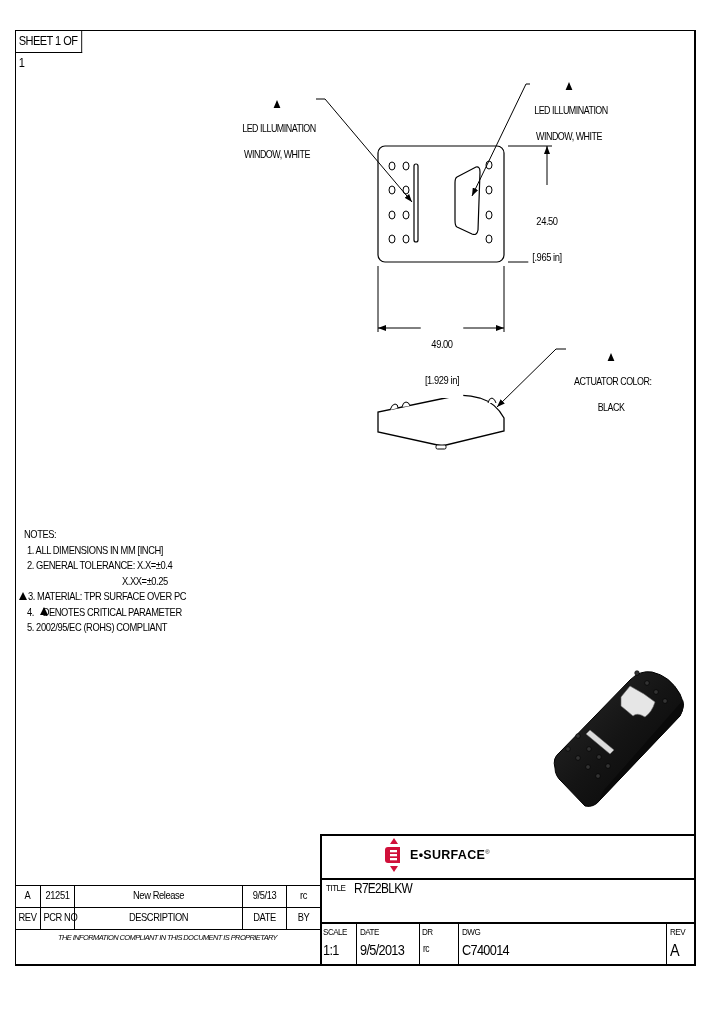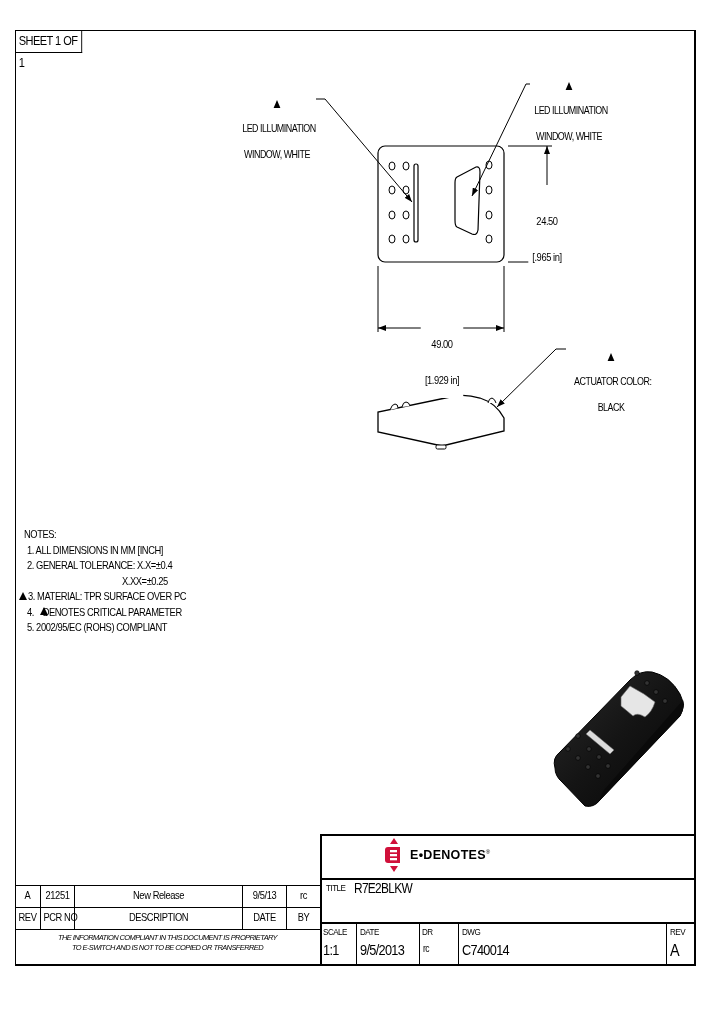--- a/index.html
+++ b/index.html
@@ -195,21 +195,21 @@
 
 <div class="logo">
   <svg width="20" height="34" viewBox="0 0 20 34">
     <path d="M10,0 L14,6 L6,6 Z" fill="#d0103a"></path>
     <path d="M10,34 L14,28 L6,28 Z" fill="#d0103a"></path>
     <path d="M4,9 L16,9 L16,25 L4,25 Q1,25 1,22 L1,12 Q1,9 4,9 Z" fill="#d0103a"></path>
     <rect x="6" y="12" width="7" height="2.3" fill="#fff"></rect>
     <rect x="6" y="16" width="7" height="2.3" fill="#fff"></rect>
     <rect x="6" y="20" width="7" height="2.3" fill="#fff"></rect>
   </svg>
-  <span class="logo-text"><span>E•DENOTES</span><sup>®</sup></span>
+  <span class="logo-text"><span>E•SURFACE</span><sup>®</sup></span>
 </div>
 
 <div class="lbl-small" style="left:326px; top:882px;">TITLE</div>
 <div class="val-big" style="left:354px; top:880px; font-size:14px;">R7E2BLKW</div>
 
 <div class="lbl-small" style="left:323px; top:926px;">SCALE</div>
 <div class="val-big" style="left:323px; top:941px;">1:1</div>
 <div class="lbl-small" style="left:360px; top:926px;">DATE</div>
 <div class="val-big" style="left:360px; top:941px;">9/5/2013</div>
 <div class="lbl-small" style="left:422px; top:926px;">DR</div>
@@ -230,14 +230,13 @@
   <div>
     <div class="cell" style="left:15px; top:911px; width:25px;">REV</div>
     <div class="cell" style="left:41px; top:911px; width:33px;">PCR NO</div>
     <div class="cell" style="left:75px; top:911px; width:167px;">DESCRIPTION</div>
     <div class="cell" style="left:243px; top:911px; width:43px;">DATE</div>
     <div class="cell" style="left:287px; top:911px; width:33px;">BY</div>
   </div>
 </div>
 <div class="prop">
   <span style="display:block">THE INFORMATION COMPLIANT IN THIS DOCUMENT IS PROPRIETARY</span>
-  <span style="display:block">TO E-SWITCH AND IS NOT TO BE COPIED OR TRANSFERRED</span>
 </div>
 
 </body></html>

